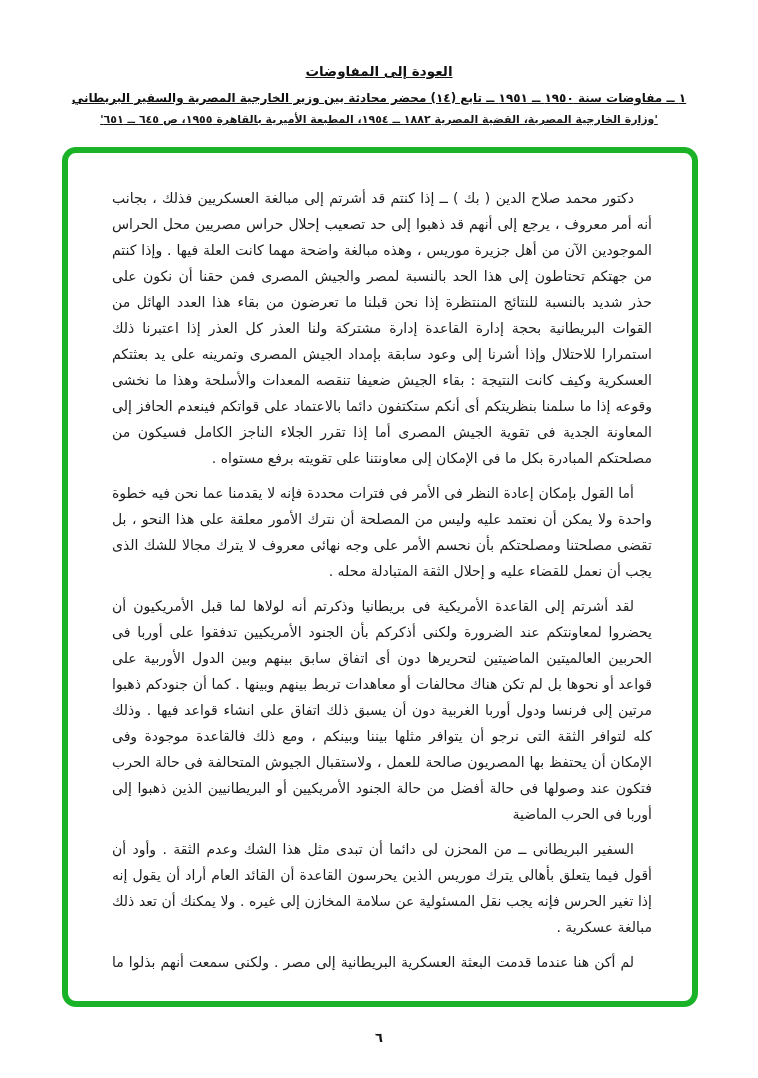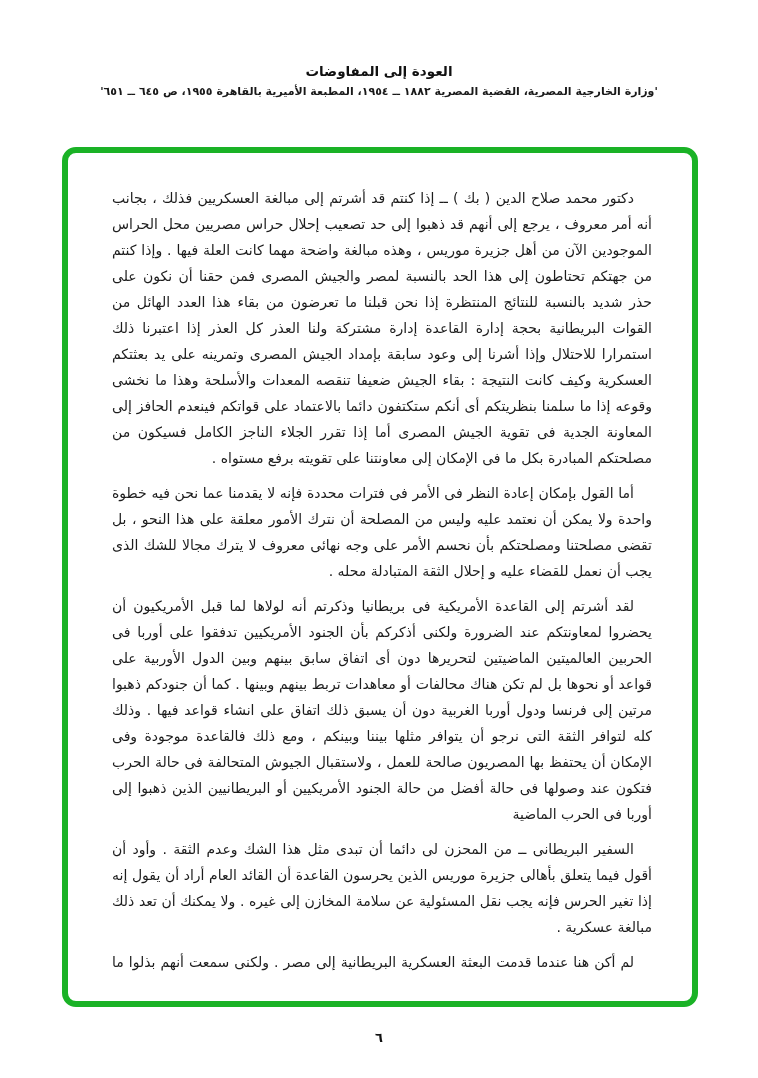--- a/index.html
+++ b/index.html
@@ -16,20 +16,21 @@
     overflow: hidden;
     direction: rtl;
   }
   .header {
     position: absolute;
     top: 60px;
     right: 0;
     left: 0;
     text-align: center;
     color: #111111;
+    text-decoration: underline;
   }
   .header .title {
     font-size: 13.5px;
     font-weight: bold;
     line-height: 22px;
     letter-spacing: 0;
   }
   .header .subtitle {
     font-size: 12px;
     font-weight: bold;
@@ -86,29 +87,30 @@
     color: #111111;
   }
 </style>
 </head>
 <body>
 
 <div class="page">
 
   <div class="header">
     <div class="title">العودة إلى المفاوضات</div>
+    <div class="subtitle">١ ــ مفاوضات سنة ١٩٥٠ ــ ١٩٥١ ــ تابع (١٤) محضر محادثة بين وزير الخارجية المصرية والسفير البريطاني</div>
     <div class="source">'وزارة الخارجية المصرية، القضية المصرية ١٨٨٢ ــ ١٩٥٤، المطبعة الأميرية بالقاهرة ١٩٥٥، ص ٦٤٥ ــ ٦٥١'</div>
   </div>
 
   <div class="scanbox">
     <div class="scan-text">
       <p>دكتور محمد صلاح الدين ( بك ) ــ إذا كنتم قد أشرتم إلى مبالغة العسكريين فذلك ، بجانب أنه أمر معروف ، يرجع إلى أنهم قد ذهبوا إلى حد تصعيب إحلال حراس مصريين محل الحراس الموجودين الآن من أهل جزيرة موريس ، وهذه مبالغة واضحة مهما كانت العلة فيها . وإذا كنتم من جهتكم تحتاطون إلى هذا الحد بالنسبة لمصر والجيش المصرى فمن حقنا أن نكون على حذر شديد بالنسبة للنتائج المنتظرة إذا نحن قبلنا ما تعرضون من بقاء هذا العدد الهائل من القوات البريطانية بحجة إدارة القاعدة إدارة مشتركة ولنا العذر كل العذر إذا اعتبرنا ذلك استمرارا للاحتلال وإذا أشرنا إلى وعود سابقة بإمداد الجيش المصرى وتمرينه على يد بعثتكم العسكرية وكيف كانت النتيجة : بقاء الجيش ضعيفا تنقصه المعدات والأسلحة وهذا ما نخشى وقوعه إذا ما سلمنا بنظريتكم أى أنكم ستكتفون دائما بالاعتماد على قواتكم فينعدم الحافز إلى المعاونة الجدية فى تقوية الجيش المصرى أما إذا تقرر الجلاء الناجز الكامل فسيكون من مصلحتكم المبادرة بكل ما فى الإمكان إلى معاونتنا على تقويته برفع مستواه .</p>
       <p>أما القول بإمكان إعادة النظر فى الأمر فى فترات محددة فإنه لا يقدمنا عما نحن فيه خطوة واحدة ولا يمكن أن نعتمد عليه وليس من المصلحة أن نترك الأمور معلقة على هذا النحو ، بل تقضى مصلحتنا ومصلحتكم بأن نحسم الأمر على وجه نهائى معروف لا يترك مجالا للشك الذى يجب أن نعمل للقضاء عليه و إحلال الثقة المتبادلة محله .</p>
       <p>لقد أشرتم إلى القاعدة الأمريكية فى بريطانيا وذكرتم أنه لولاها لما قبل الأمريكيون أن يحضروا لمعاونتكم عند الضرورة ولكنى أذكركم بأن الجنود الأمريكيين تدفقوا على أوربا فى الحربين العالميتين الماضيتين لتحريرها دون أى اتفاق سابق بينهم وبين الدول الأوربية على قواعد أو نحوها بل لم تكن هناك محالفات أو معاهدات تربط بينهم وبينها . كما أن جنودكم ذهبوا مرتين إلى فرنسا ودول أوربا الغربية دون أن يسبق ذلك اتفاق على انشاء قواعد فيها . وذلك كله لتوافر الثقة التى نرجو أن يتوافر مثلها بيننا وبينكم ، ومع ذلك فالقاعدة موجودة وفى الإمكان أن يحتفظ بها المصريون صالحة للعمل ، ولاستقبال الجيوش المتحالفة فى حالة الحرب فتكون عند وصولها فى حالة أفضل من حالة الجنود الأمريكيين أو البريطانيين الذين ذهبوا إلى أوربا فى الحرب الماضية</p>
-      <p>السفير البريطانى ــ من المحزن لى دائما أن تبدى مثل هذا الشك وعدم الثقة . وأود أن أقول فيما يتعلق بأهالى جزيرة موريس الذين يحرسون القاعدة أن القائد العام أراد أن يقول إنه إذا تغير الحرس فإنه يجب نقل المسئولية عن سلامة المخازن إلى غيره . ولا يمكنك أن تعد ذلك مبالغة عسكرية .</p>
+      <p>السفير البريطانى ــ من المحزن لى دائما أن تبدى مثل هذا الشك وعدم الثقة . وأود أن أقول فيما يتعلق بأهالى يترك موريس الذين يحرسون القاعدة أن القائد العام أراد أن يقول إنه إذا تغير الحرس فإنه يجب نقل المسئولية عن سلامة المخازن إلى غيره . ولا يمكنك أن تعد ذلك مبالغة عسكرية .</p>
       <p>لم أكن هنا عندما قدمت البعثة العسكرية البريطانية إلى مصر . ولكنى سمعت أنهم بذلوا ما فى وسعهم والحكومة المصرية هى التى استغنت عنهم .</p>
 
     </div>
   </div>
 
   <div class="pageno">٦</div>
 
 </div>
 
 </body></html>

